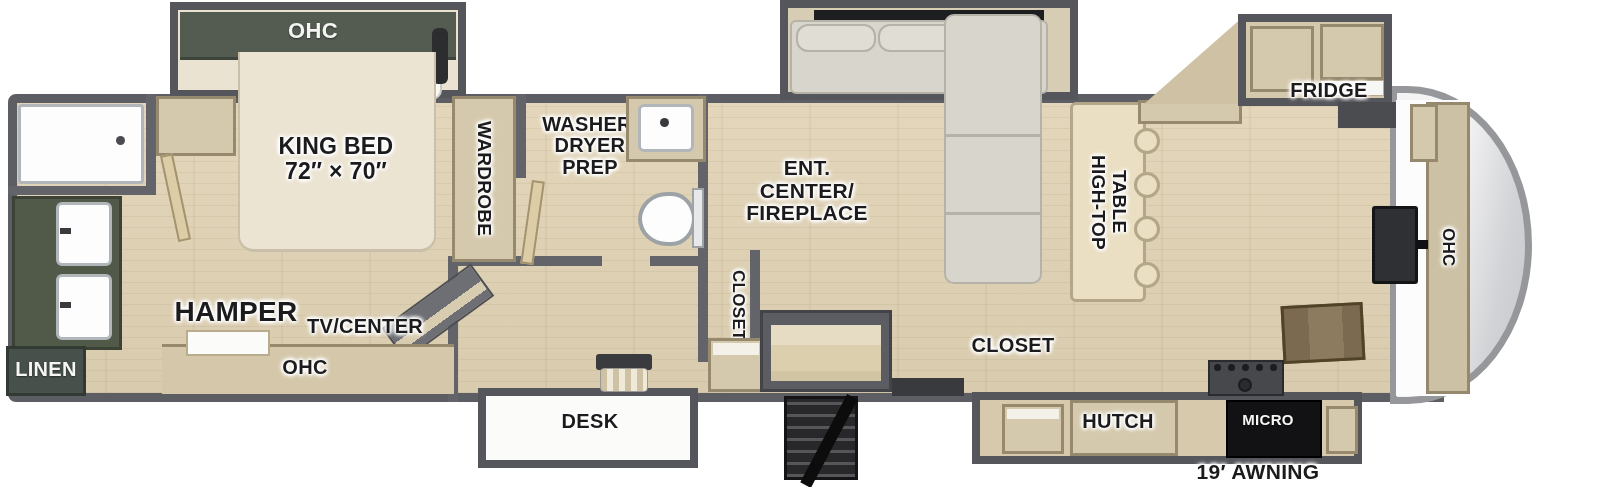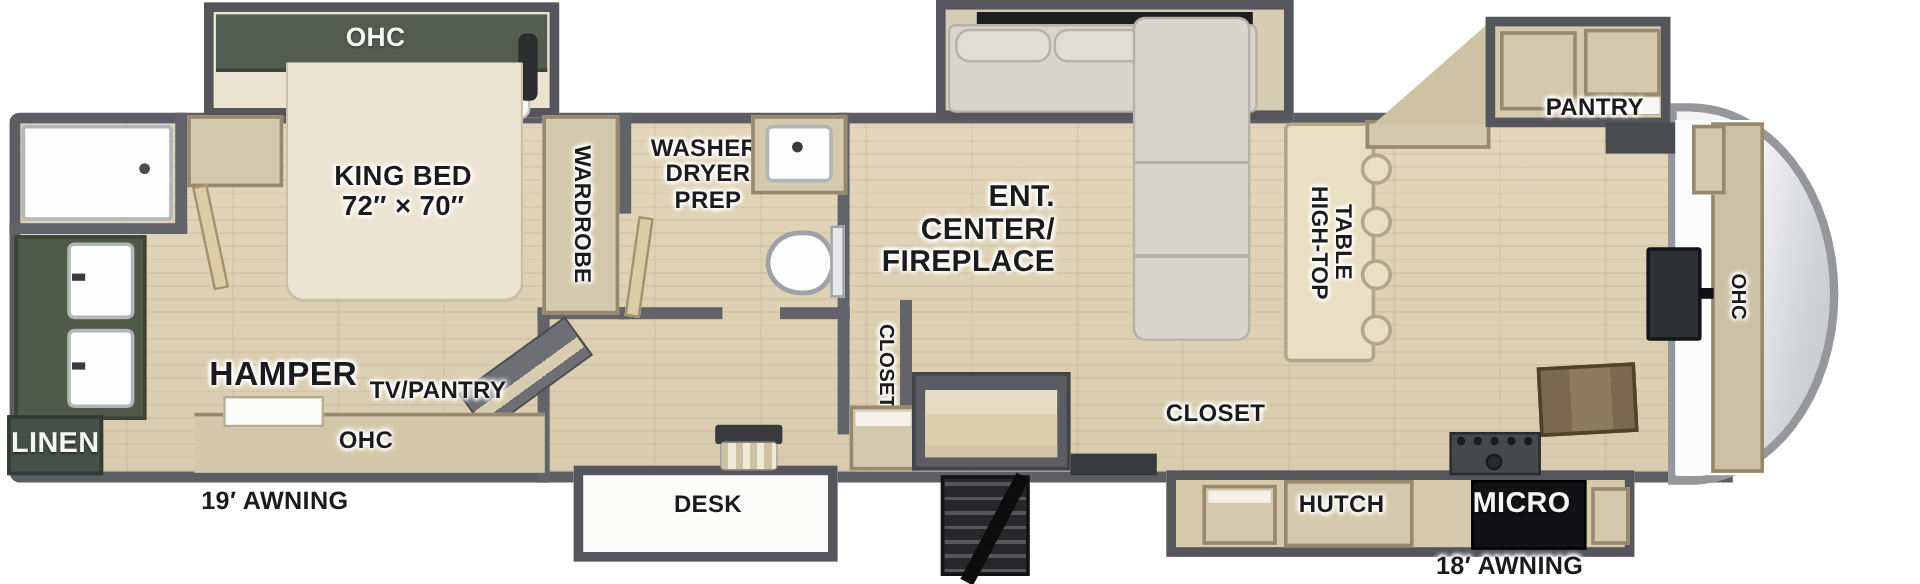--- a/index.html
+++ b/index.html
@@ -47,21 +47,21 @@
   <div class="abs wall" style="left:448px;top:258px;width:10px;height:144px;"></div>
 
   <div class="abs whitebox" style="left:18px;top:104px;width:126px;height:80px;border-radius:4px;"></div>
   <div class="abs" style="left:116px;top:136px;width:9px;height:9px;border-radius:50%;background:#4c4c50;"></div>
   <div class="abs green" style="left:12px;top:196px;width:110px;height:154px;"></div>
   <div class="abs whitebox" style="left:56px;top:202px;width:56px;height:64px;border-radius:6px;"></div>
   <div class="abs" style="left:60px;top:228px;width:11px;height:6px;background:#3a3a3e;"></div>
   <div class="abs whitebox" style="left:56px;top:274px;width:56px;height:66px;border-radius:6px;"></div>
   <div class="abs" style="left:60px;top:302px;width:11px;height:6px;background:#3a3a3e;"></div>
   <div class="abs" style="left:6px;top:346px;width:80px;height:50px;background:#47504a;border:3px solid #323a34;"></div>
-  <div class="label white" style="left:6px;top:352px;width:80px;height:36px;font-size:24px;">LINEN</div>
+  <div class="label white" style="left:6px;top:352px;width:80px;height:36px;font-size:20px;">LINEN</div>
 
   <div class="abs slide" style="left:170px;top:2px;width:296px;height:96px;background:#ebe3d1;">
     <div class="abs" style="left:2px;top:2px;width:276px;height:48px;background:#545c52;border-bottom:3px solid #3d443c;"></div>
     <div class="pillow" style="left:86px;top:54px;width:84px;height:32px;"></div>
     <div class="pillow" style="left:176px;top:54px;width:84px;height:32px;"></div>
     <div class="abs" style="left:254px;top:18px;width:16px;height:56px;background:#2c2d2f;border-radius:6px;"></div>
   </div>
   <div class="label white" style="left:258px;top:16px;width:110px;height:30px;font-size:22px;">OHC</div>
 
   <div class="abs" style="left:238px;top:52px;width:198px;height:200px;background:#ece4d2;border-left:2px solid #cabfa8;border-right:2px solid #cabfa8;border-bottom:3px solid #cabfa8;border-radius:0 0 16px 16px;"></div>
@@ -73,21 +73,21 @@
 
   <div class="abs tan" style="left:452px;top:96px;width:64px;height:166px;"></div>
   <div class="label vlab" style="left:456px;top:102px;width:56px;height:154px;font-size:19px;">WARDROBE</div>
 
   <div class="abs" style="left:383px;top:292px;width:110px;height:40px;transform:rotate(-36deg);
               background:linear-gradient(180deg,#6e6f74 50%,#d8ccb0 50% 78%,#6e6f74 78%);border:2px solid #4e4f54;"></div>
   <div class="abs" style="left:162px;top:344px;width:292px;height:50px;background:#d5c8aa;border-top:3px solid #96896d;"></div>
   <div class="abs" style="left:186px;top:330px;width:84px;height:26px;background:#fbfbfa;border:2px solid #b8ab8e;"></div>
 
   <div class="label" style="left:180px;top:300px;width:112px;height:24px;font-size:28px;">HAMPER</div>
-  <div class="label" style="left:286px;top:314px;width:158px;height:26px;font-size:20px;">TV/PANTRY</div>
+  <div class="label" style="left:286px;top:314px;width:158px;height:26px;font-size:20px;">TV/CENTER</div>
   <div class="label" style="left:268px;top:356px;width:74px;height:24px;font-size:20px;">OHC</div>
 
   <div class="label" style="left:524px;top:100px;width:132px;height:92px;font-size:20px;">WASHER/
 DRYER
 PREP</div>
   <div class="abs tan" style="left:626px;top:96px;width:80px;height:66px;"></div>
   <div class="abs whitebox" style="left:638px;top:104px;width:56px;height:48px;border-radius:6px;"></div>
   <div class="abs" style="left:660px;top:118px;width:9px;height:9px;border-radius:50%;background:#3a3a3e;"></div>
   <div class="abs" style="left:638px;top:192px;width:58px;height:54px;background:#fdfdfd;border:4px solid #9ca2a5;border-radius:50% 42% 42% 50% / 50% 50% 50% 50%;"></div>
   <div class="abs" style="left:692px;top:188px;width:12px;height:60px;background:#e8e8ea;border:2px solid #9ca2a5;"></div>
@@ -105,21 +105,21 @@
               background:repeating-linear-gradient(90deg,#cfc2a4 0 6px,#efe9da 6px 12px);"></div>
 
   <div class="abs" style="left:784px;top:396px;width:74px;height:84px;background:#28282b;border:3px solid #141416;
               background-image:repeating-linear-gradient(0deg,#55555a 0 3px,rgba(0,0,0,0) 3px 12px);">
     <div class="abs" style="left:36px;top:-8px;width:12px;height:100px;background:#0c0c0d;transform:rotate(28deg);"></div>
   </div>
 
   <div class="abs" style="left:760px;top:310px;width:132px;height:82px;background:#5c5d62;border:3px solid #434448;">
     <div class="abs" style="left:8px;top:12px;width:110px;height:56px;background:#e6dcc4;border-bottom:10px solid #d2c5a4;box-shadow:inset 0 -26px 0 #dccfae;"></div>
   </div>
-  <div class="label" style="left:728px;top:146px;width:158px;height:90px;font-size:25px;text-align:right;">ENT.
+  <div class="label" style="left:728px;top:146px;width:158px;height:90px;font-size:21px;">ENT.
 CENTER/
 FIREPLACE</div>
 
   <div class="abs slide wood" style="left:780px;top:0px;width:298px;height:100px;">
     <div class="abs" style="left:26px;top:2px;width:230px;height:13px;background:#1d1e20;"></div>
     <div class="abs" style="left:2px;top:12px;width:258px;height:74px;background:#d8d5cc;border:2px solid #b5b2a8;border-radius:6px;"></div>
     <div class="cushion" style="left:8px;top:16px;width:76px;height:24px;"></div>
     <div class="cushion" style="left:90px;top:16px;width:76px;height:24px;"></div>
     <div class="cushion" style="left:172px;top:16px;width:76px;height:24px;"></div>
   </div>
@@ -137,21 +137,21 @@
   <div class="abs tan" style="left:1138px;top:100px;width:104px;height:24px;"></div>
 
   <div class="abs" style="left:1144px;top:16px;width:100px;height:88px;background:#cfc2a4;border-left:0;
               clip-path:polygon(0 100%,100% 0,100% 100%);filter:drop-shadow(-2px -2px 0 #55565b);"></div>
 
   <div class="abs slide" style="left:1238px;top:14px;width:154px;height:92px;background:#d5c9ad;">
     <div class="abs tan" style="left:4px;top:4px;width:64px;height:66px;"></div>
     <div class="abs tan" style="left:74px;top:2px;width:64px;height:56px;"></div>
     <div class="abs" style="left:74px;top:58px;width:64px;height:16px;background:#f7f7f5;border:1px solid #b8ab8e;"></div>
   </div>
-  <div class="label" style="left:1272px;top:78px;width:114px;height:26px;font-size:20px;">PANTRY</div>
+  <div class="label" style="left:1272px;top:78px;width:114px;height:26px;font-size:20px;">FRIDGE</div>
 
   <div class="abs" style="left:1338px;top:102px;width:64px;height:26px;background:#4b4c50;"></div>
   <div class="abs" style="left:1396px;top:100px;width:74px;height:296px;background:#fcfcfd;"></div>
   <div class="abs" style="left:1426px;top:102px;width:44px;height:292px;background:#cdc1a5;border:3px solid #95886c;"></div>
   <div class="abs tan" style="left:1410px;top:104px;width:28px;height:58px;"></div>
   <div class="label vlab" style="left:1432px;top:210px;width:32px;height:74px;font-size:17px;">OHC</div>
 
   <div class="abs" style="left:1372px;top:206px;width:46px;height:78px;background:#2f3033;border:3px solid #141517;border-radius:3px;"></div>
   <div class="abs" style="left:1416px;top:240px;width:12px;height:9px;background:#111114;"></div>
 
@@ -163,27 +163,26 @@
 
   <div class="abs slide" style="left:972px;top:392px;width:390px;height:72px;background:#d7caac;">
     <div class="abs tan" style="left:22px;top:4px;width:62px;height:50px;">
       <div class="abs" style="left:2px;top:2px;width:52px;height:10px;background:#f4f1e8;"></div>
     </div>
     <div class="abs tan" style="left:90px;top:0px;width:108px;height:56px;"></div>
     <div class="abs" style="left:246px;top:0px;width:96px;height:58px;background:#121214;border:2px solid #000;"></div>
     <div class="abs tan" style="left:346px;top:6px;width:32px;height:48px;"></div>
   </div>
   <div class="label" style="left:1066px;top:408px;width:104px;height:28px;font-size:20px;">HUTCH</div>
-  <div class="label white" style="left:1222px;top:406px;width:92px;height:28px;font-size:24px;">MICRO</div>
+  <div class="label white" style="left:1222px;top:406px;width:92px;height:28px;font-size:15px;">MICRO</div>
 
   <div class="abs" style="left:1208px;top:360px;width:76px;height:36px;background:#47484c;border:2px solid #2a2b2e;">
     <div class="abs" style="left:4px;top:2px;width:7px;height:7px;border-radius:50%;background:#1c1c1e;"></div>
     <div class="abs" style="left:18px;top:2px;width:7px;height:7px;border-radius:50%;background:#1c1c1e;"></div>
     <div class="abs" style="left:32px;top:2px;width:7px;height:7px;border-radius:50%;background:#1c1c1e;"></div>
     <div class="abs" style="left:46px;top:2px;width:7px;height:7px;border-radius:50%;background:#1c1c1e;"></div>
     <div class="abs" style="left:60px;top:2px;width:7px;height:7px;border-radius:50%;background:#1c1c1e;"></div>
     <div class="abs" style="left:28px;top:16px;width:14px;height:14px;border-radius:50%;background:#2a2b2e;border:2px solid #1c1c1e;"></div>
   </div>
 
-  <div class="label" style="left:146px;top:404px;width:166px;height:28px;font-size:21px;">19′ AWNING</div>
-  <div class="label" style="left:1172px;top:458px;width:172px;height:28px;font-size:21px;">18′ AWNING</div>
+  <div class="label" style="left:1172px;top:458px;width:172px;height:28px;font-size:21px;">19′ AWNING</div>
 
 </div>
 
 </body></html>

